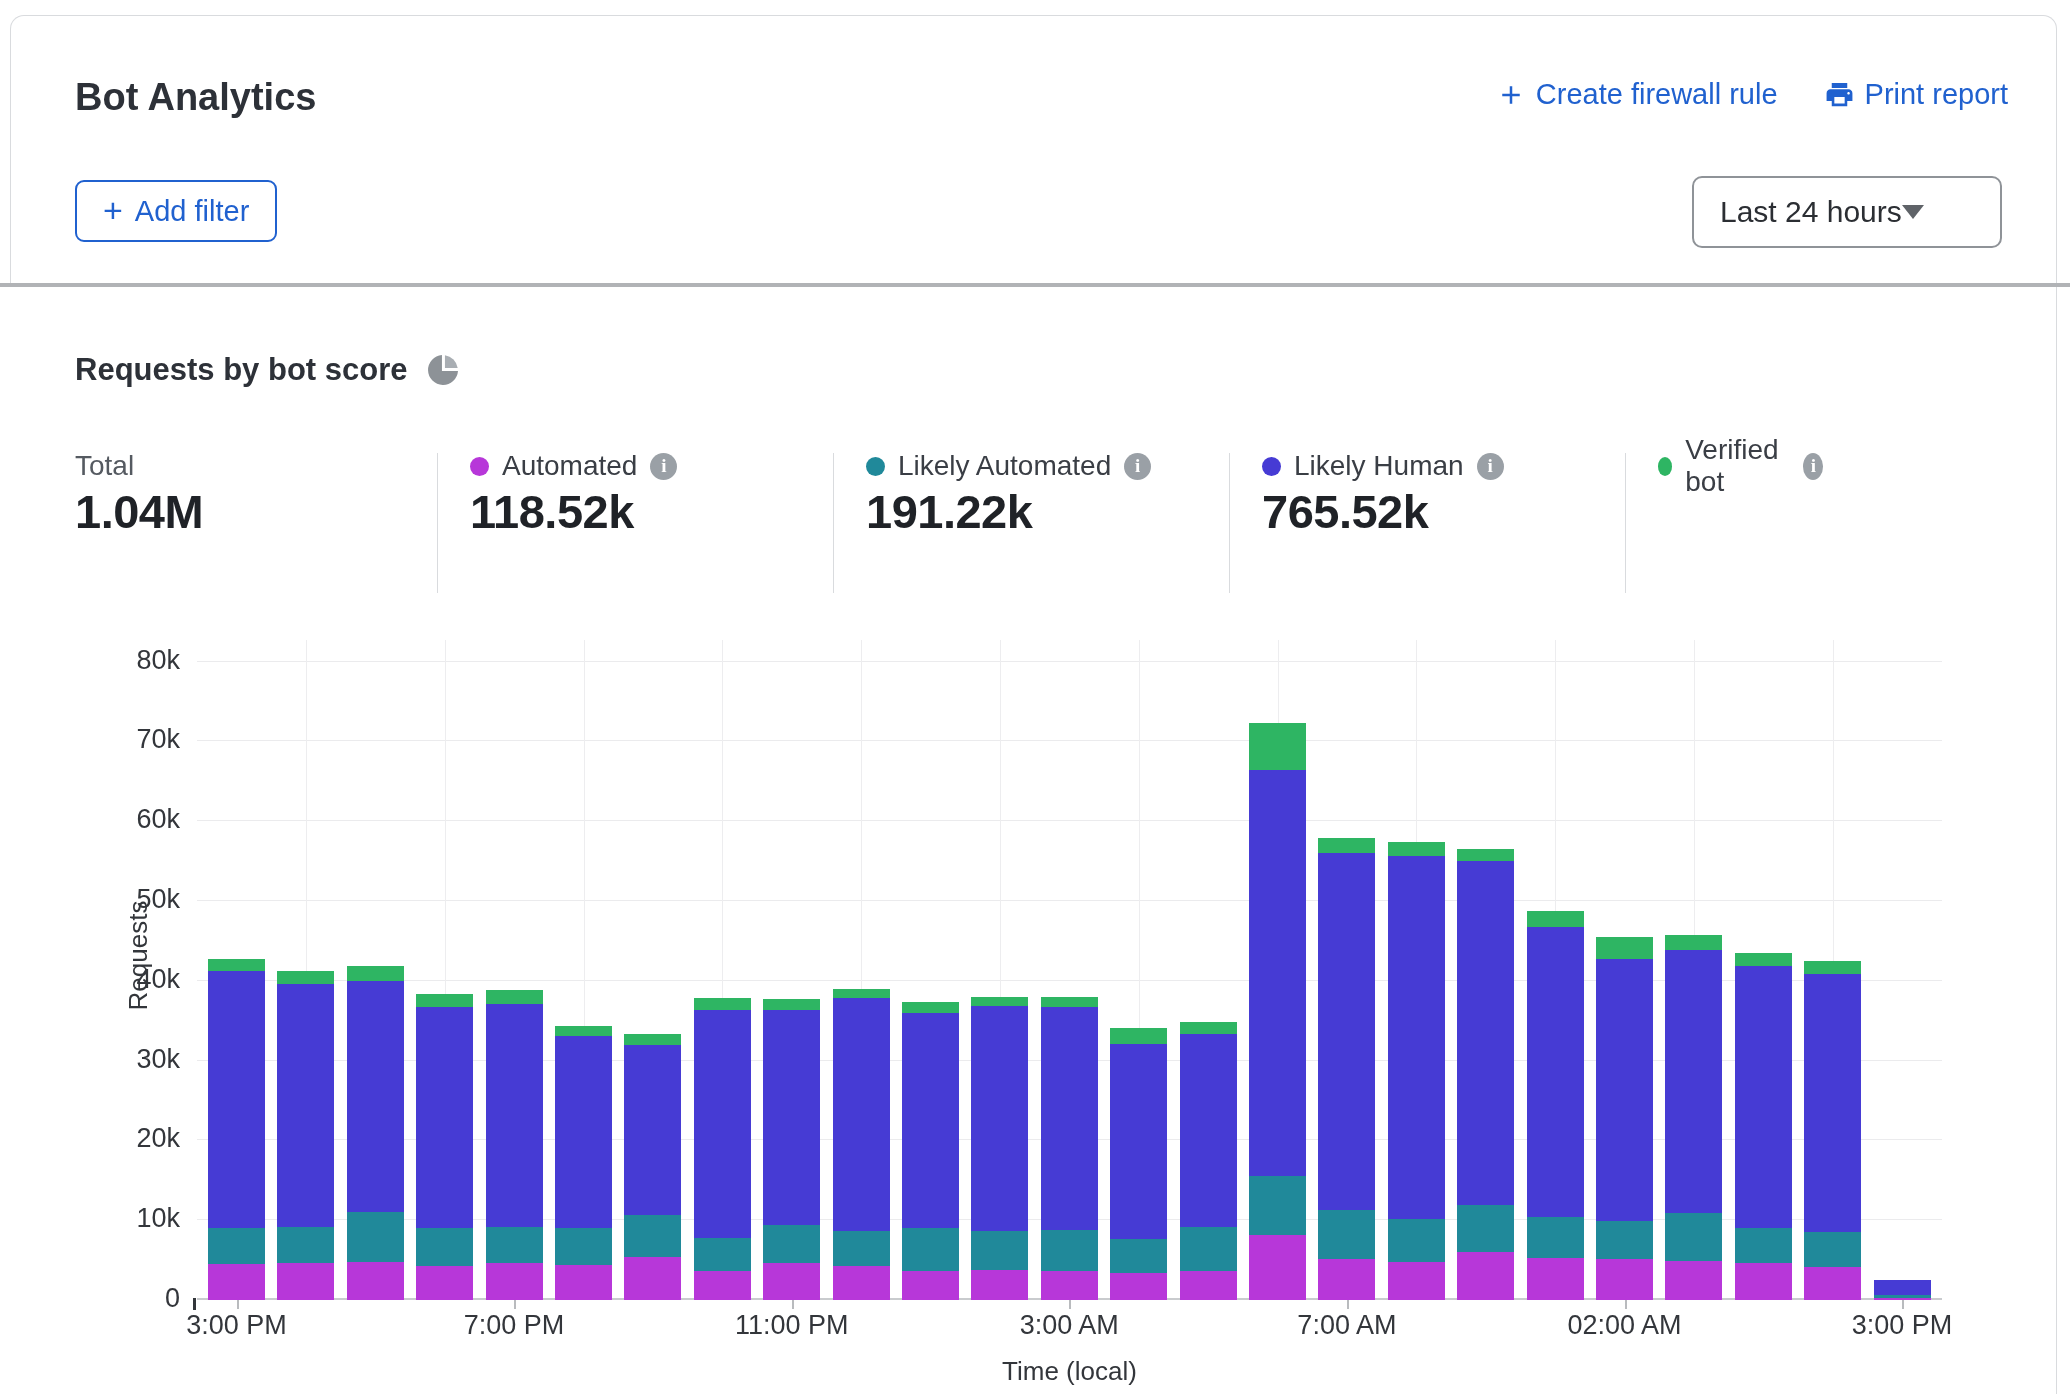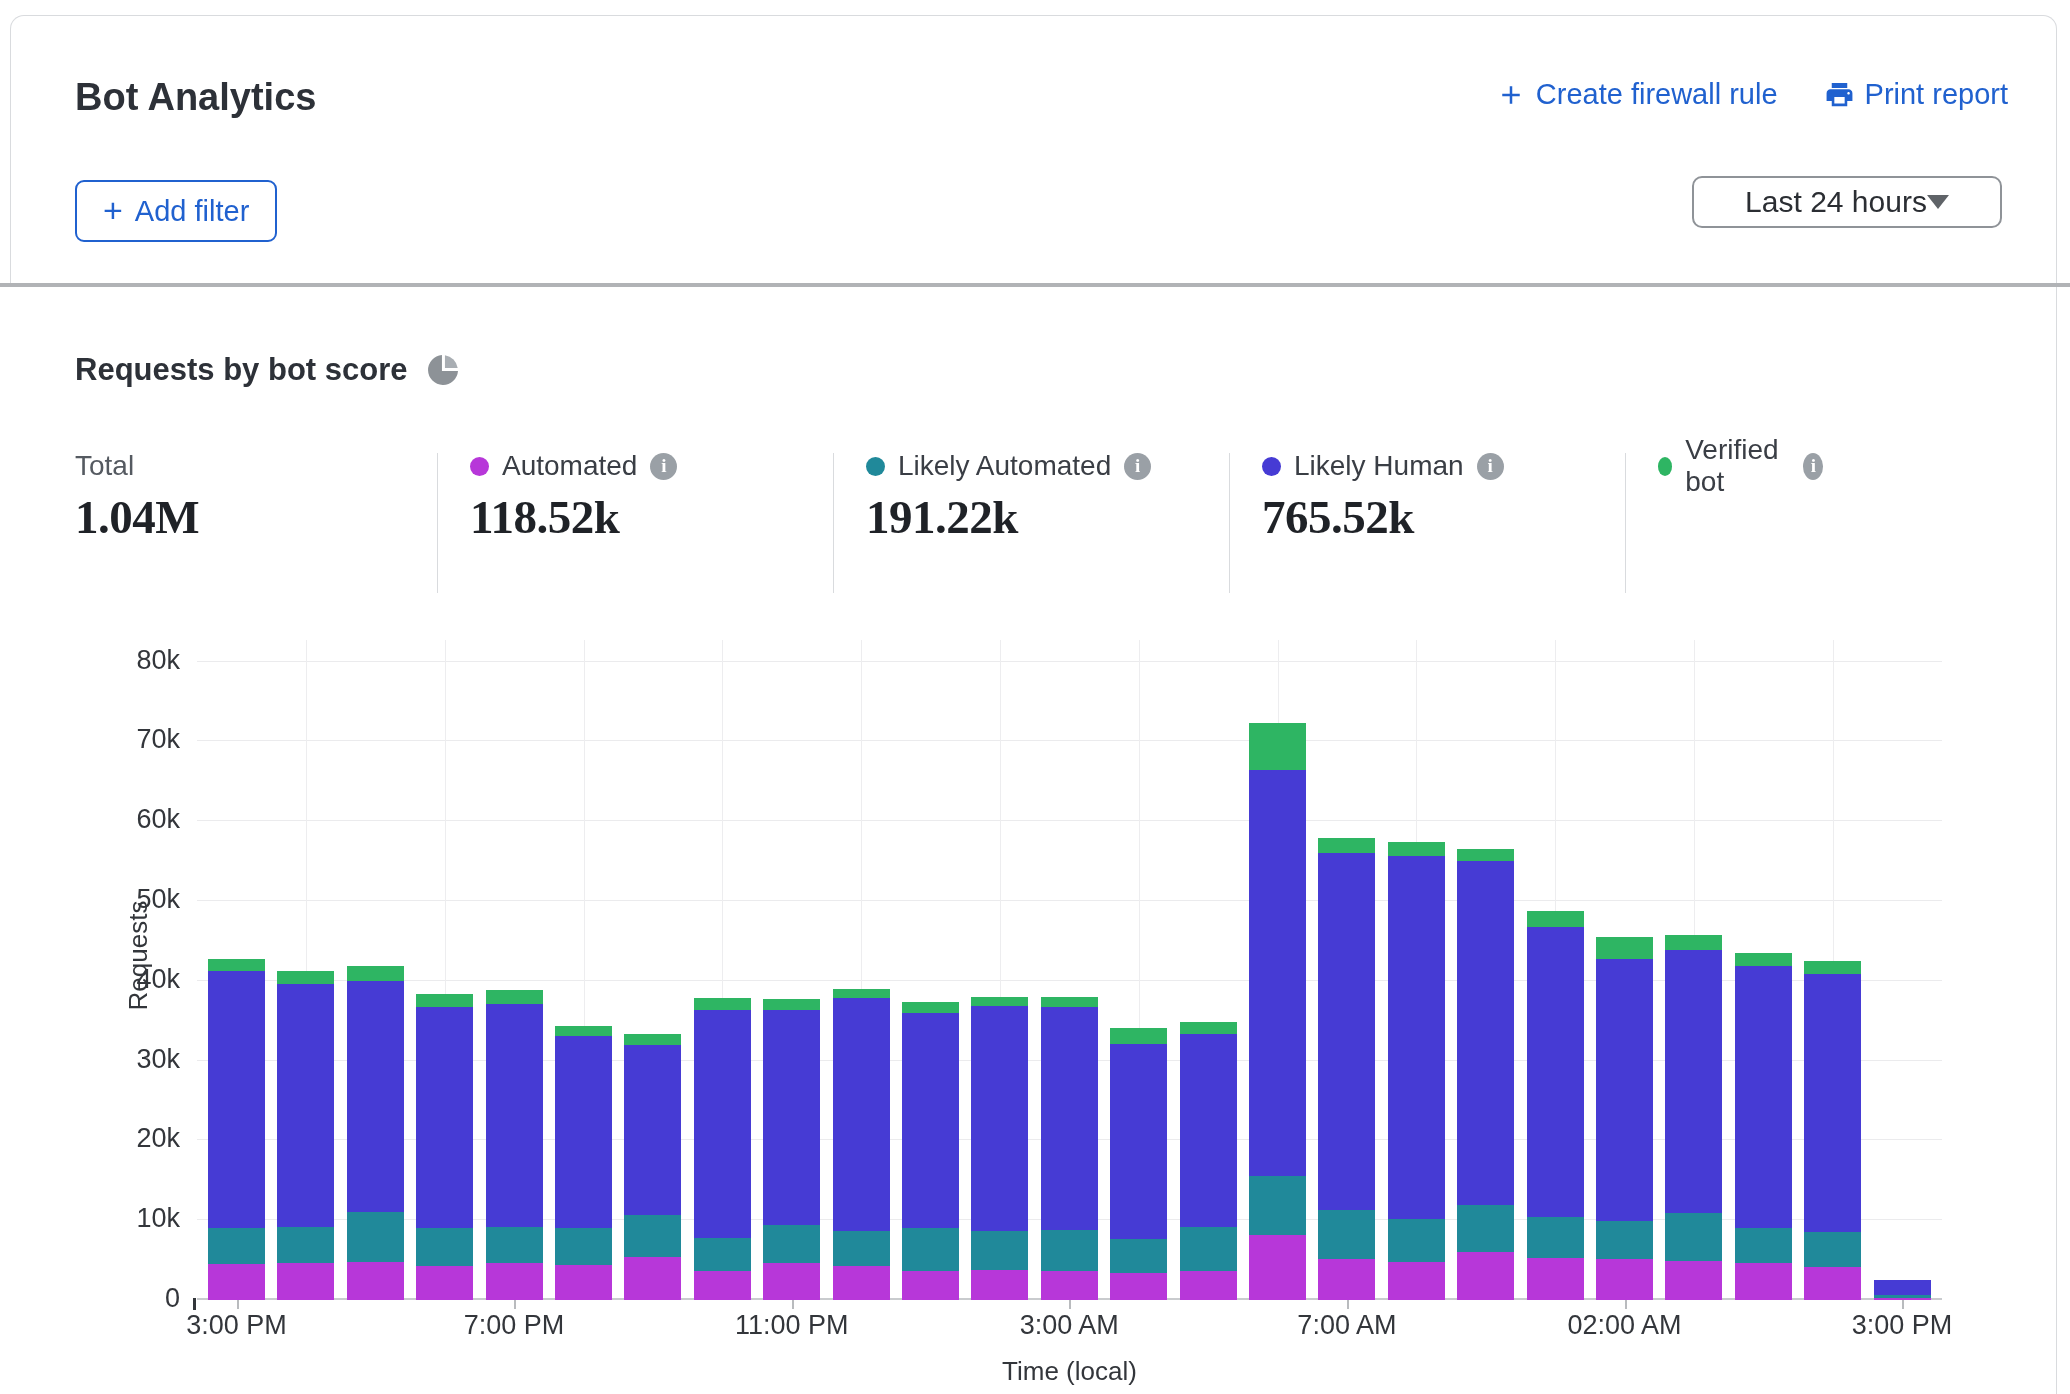--- a/index.html
+++ b/index.html
@@ -17,42 +17,42 @@
 
   .header-actions { position:absolute; right:62px; top:78px; display:flex; gap:46px; align-items:center; }
   .action-link { display:flex; align-items:center; gap:10px; color:#2061cf; font-size:29px; cursor:pointer; }
   .action-link svg { display:block; }
 
   .add-filter-btn { position:absolute; left:75px; top:180px; height:62px; padding:0 26px;
     display:flex; align-items:center; gap:12px; border:2px solid #2061cf; border-radius:9px;
     color:#2061cf; font-size:29px; background:#fff; cursor:pointer; }
   .plus-glyph { font-size:34px; font-weight:400; line-height:1; margin-top:-3px; }
 
-  .time-dropdown { position:absolute; left:1692px; top:176px; width:310px; height:52px;
+  .time-dropdown { position:absolute; left:1692px; top:176px; width:310px; height:72px;
     border:2px solid #8f9398; border-radius:10px; background:#fff; display:flex;
-    align-items:center; justify-content:center; padding:0 26px; cursor:pointer; }
+    align-items:center; justify-content:flex-start; padding:0 26px; cursor:pointer; }
   .time-dropdown .value { font-size:30px; color:#2b2e33; }
   .caret-down { width:0; height:0; border-left:11px solid transparent; border-right:11px solid transparent;
     border-top:14px solid #5f6368; }
 
   
   .section-title-row { position:absolute; left:75px; top:352px; display:flex; align-items:center; gap:18px; }
   .section-title { font-size:31px; font-weight:700; color:#2d3138; }
 
   
   .stats-row { position:absolute; left:0; top:448px; width:1689px; height:150px; }
   .stat-block { position:absolute; top:0; }
   .stat-label-row { display:flex; align-items:center; gap:13px; height:36px; }
   .stat-label { font-size:28px; color:#3a3e45; }
   .stat-label.muted { color:#555a61; }
   .legend-dot { width:19px; height:19px; border-radius:50%; }
   .info-icon { width:27px; height:27px; border-radius:50%; background:#9aa0a6; color:#fff;
     font-size:19px; font-weight:700; display:flex; align-items:center; justify-content:center;
     font-family:"Liberation Serif", serif; cursor:pointer; }
-  .stat-value { margin-top:6px; font-size:47px; font-weight:700; color:#1f2227; letter-spacing:-0.5px;font-family:Liberation Serif, serif; }
+  .stat-value { margin-top:0; font-size:47px; font-weight:700; color:#1f2227; letter-spacing:-0.5px; }
   .stat-divider { position:absolute; top:5px; width:1px; height:140px; background:#d9dbde; }
 
   
   .y-axis-title { position:absolute; left:58px; top:940px; font-size:26px; color:#33363b;
     transform:rotate(-90deg); transform-origin:center; width:160px; text-align:center; }
   .y-ticks { position:absolute; left:0; top:640px; width:180px; height:660px; }
   .y-tick-label { position:absolute; right:0; width:180px; text-align:right; font-size:27px; color:#33363b; }
   .plot-area { position:absolute; left:197px; top:640px; width:1745px; height:660px; }
   .gridline-h { position:absolute; left:0; width:100%; height:1px; background:#ebebed; }
   .gridline-v { position:absolute; top:0; width:1px; height:100%; background:#ededef; }

